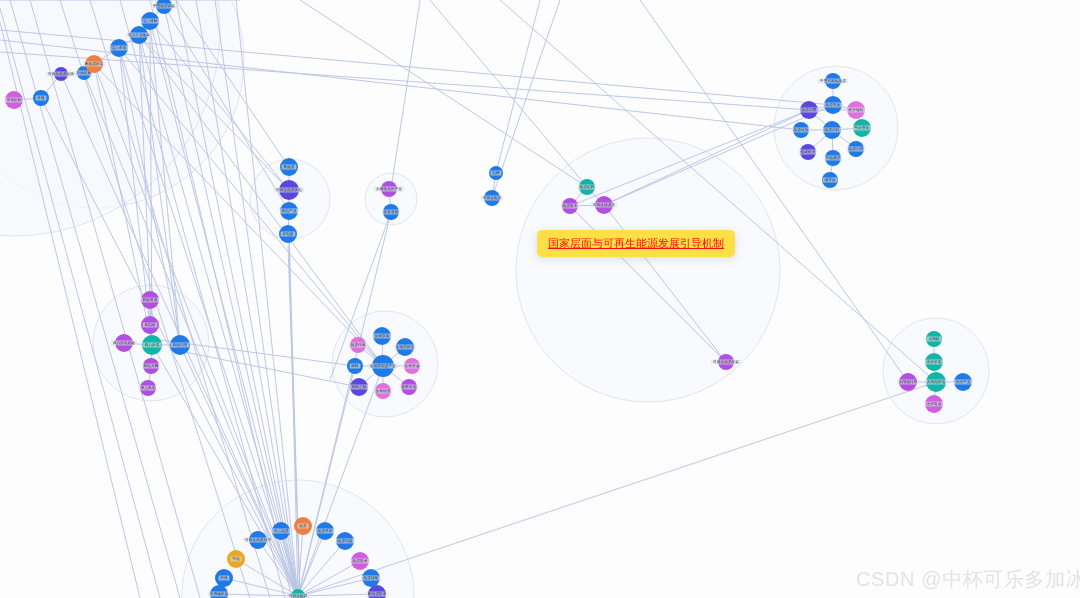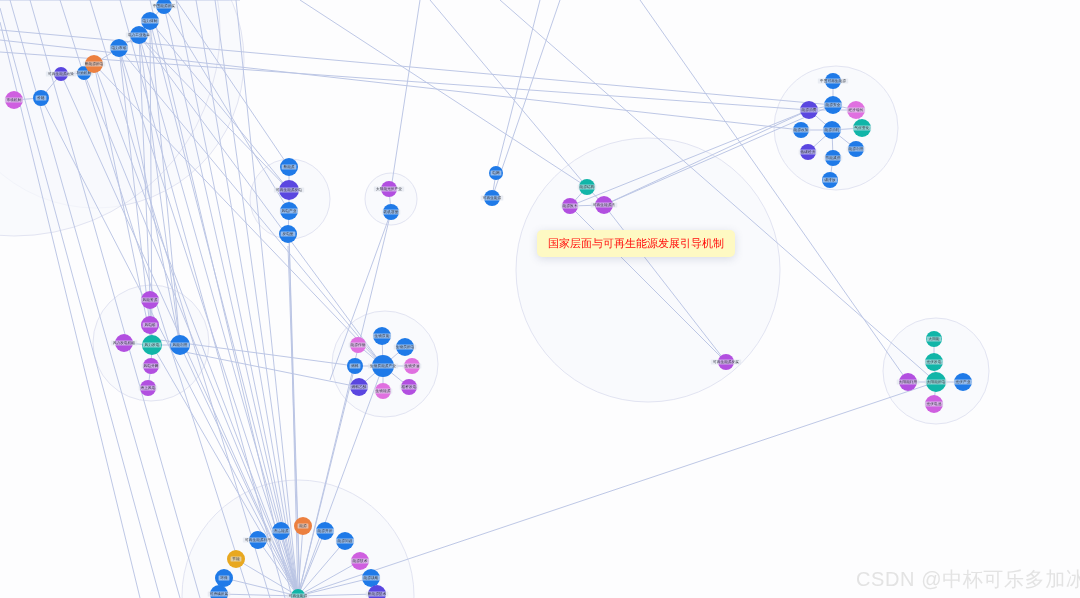--- a/index.html
+++ b/index.html
@@ -45,29 +45,30 @@
   .node-label-text {
     font-family: "Liberation Sans", "DejaVu Sans", sans-serif;
     font-size: 3.6px;
     fill: #2a2f3a;
     text-anchor: middle;
     dominant-baseline: middle;
     letter-spacing: 0.1px;
   }
   #tooltip {
     position: absolute;
-    background: #fef9c3;
+    background: #fde047;
     border-radius: 5px;
     box-shadow: 0 2px 9px rgba(60, 70, 110, 0.17);
     padding: 7px 11px;
     white-space: nowrap;
     font-family: "Liberation Sans", "DejaVu Sans", sans-serif;
     font-size: 11px;
     color: #ff0a0a;
     line-height: 1.2;
+    text-decoration: underline;
   }
   #watermark {
     position: absolute;
     font-family: "Liberation Sans", "DejaVu Sans", sans-serif;
     font-size: 20px;
     color: #e3e3e3;
     white-space: nowrap;
     letter-spacing: 0.6px;
     user-select: none;
   }

